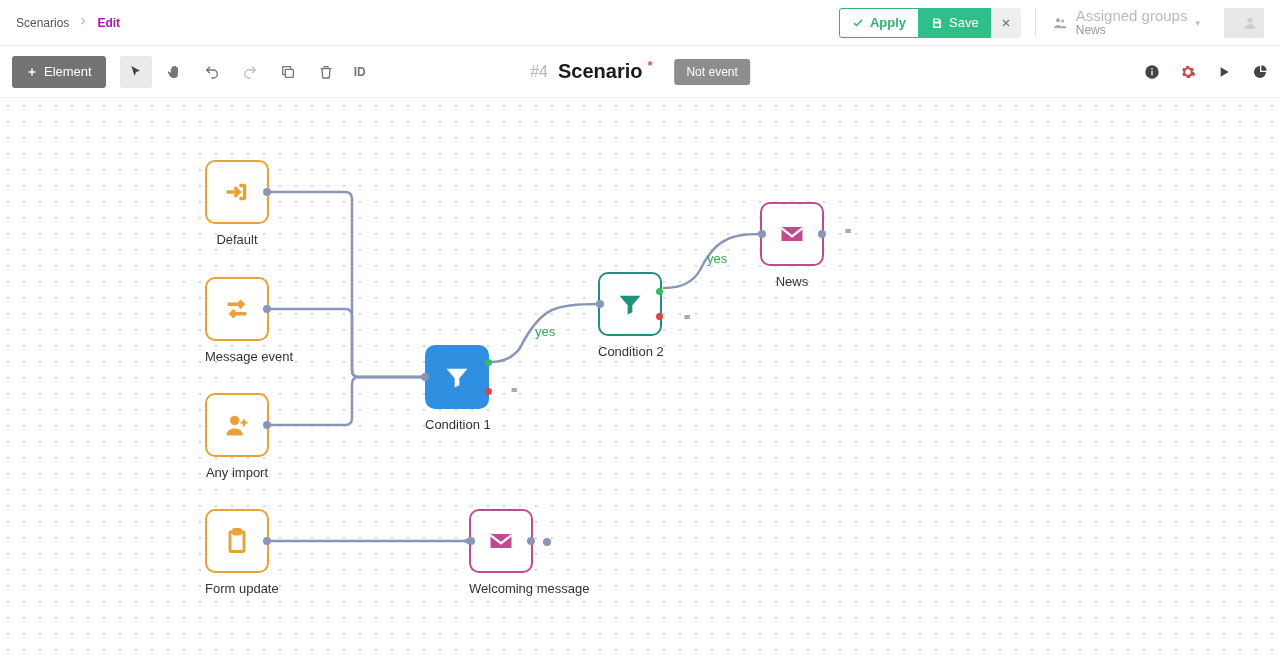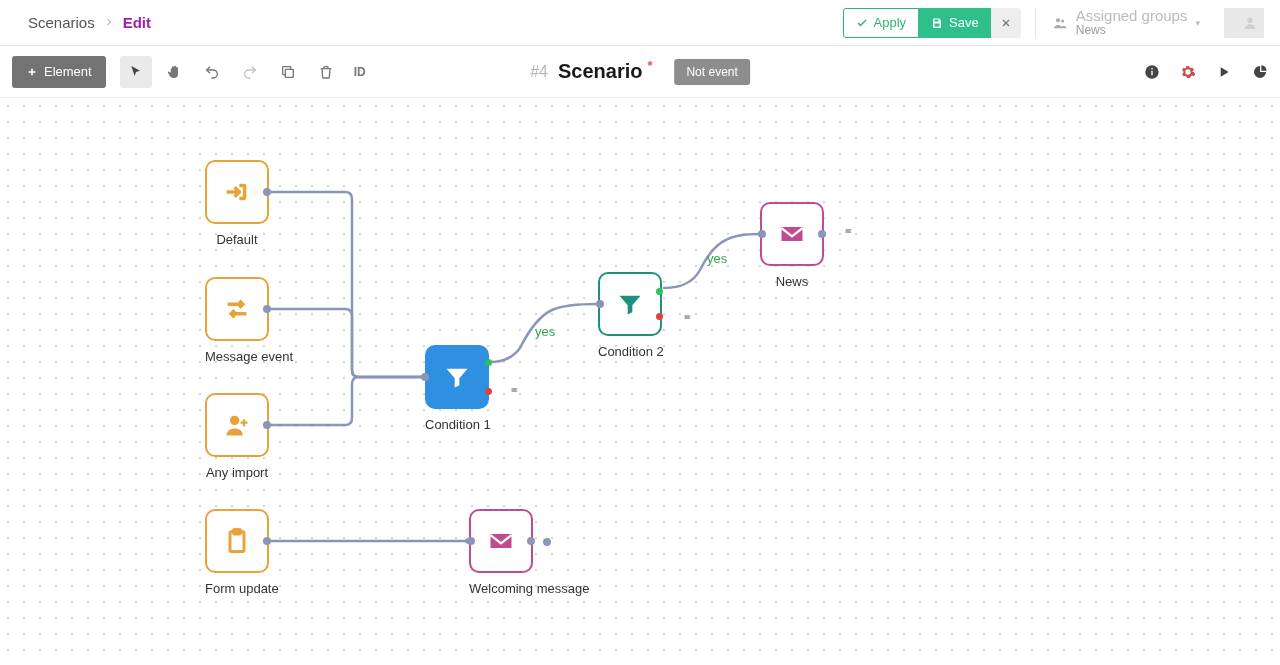--- a/index.html
+++ b/index.html
@@ -1,31 +1,31 @@
 <!DOCTYPE html>
 <html><head>
 <meta charset="utf-8">
 <style>
   * { box-sizing: border-box; margin: 0; padding: 0; }
   body { font-family: -apple-system, BlinkMacSystemFont, "Segoe UI", Arial, sans-serif; font-size: 13px; color: #303030; background: #fff; width: 1280px; height: 665px; overflow: hidden; }
 
   
   .header { height: 46px; display: flex; align-items: center; justify-content: space-between; padding: 0 16px; border-bottom: 1px solid #e8e8e8; }
-  .breadcrumb { display: flex; align-items: center; gap: 8px; font-size: 15px; margin-left: 12px; }
+  .breadcrumb { display: flex; align-items: center; gap: 8px; font-size: 12px; }
   .breadcrumb .bc-root { color: #555; }
   .breadcrumb .bc-sep { color: #bbb; }
   .breadcrumb .bc-current { font-weight: 700; color: #a21caf; }
   .header-right { display: flex; align-items: center; gap: 14px; }
   .btn { display: inline-flex; align-items: center; gap: 6px; border-radius: 3px; padding: 6px 12px; font-size: 13px; border: 1px solid transparent; cursor: pointer; background: #fff; height: 30px; }
   .btn-apply { border: 1px solid #2bb673; color: #2bb673; background: #fff; }
   .btn-save { background: #2fbf8a; color: #fff; }
   .btn-close { background: #eee; color: #777; width: 30px; padding: 0; justify-content: center; }
   .btn-group { display: flex; }
   .btn-group .btn { border-radius: 0; margin-left: -1px; }
-  .btn-group .btn:first-child { border-top-left-radius: 3px; border-bottom-left-radius: 3px; margin-left: 18px; }
+  .btn-group .btn:first-child { border-top-left-radius: 3px; border-bottom-left-radius: 3px; margin-left: 18px; font-weight: bold; }
   .btn-group .btn:last-child { border-top-right-radius: 3px; border-bottom-right-radius: 3px; }
   .assigned { display: flex; align-items: center; gap: 8px; border-left: 1px solid #e4e4e4; padding-left: 16px; height: 30px; color: #aaa; cursor: pointer; }
   .assigned .grp-text .lbl { font-size: 15px; color: #bbb; line-height: 1; }
   .assigned .grp-text .val { font-size: 12px; color: #9a9a9a; line-height: 1.2; }
   .chev { font-size: 9px; color: #bbb; }
   .avatar { width: 30px; height: 30px; border-radius: 50%; background: #e8e8e8; display: flex; align-items: center; justify-content: center; color: #c8c8c8; margin-left: 10px; cursor: pointer; border-left: 1px solid #e6e6e6; padding-left:10px; width:40px; border-radius:0;}
   .avatar .circ{width:30px;height:30px;border-radius:50%;background:#e8e8e8;display:flex;align-items:center;justify-content:center;}
 
   
   .toolbar { height: 52px; display: flex; align-items: center; padding: 0 12px; border-bottom: 1px solid #eee; position: relative; }

